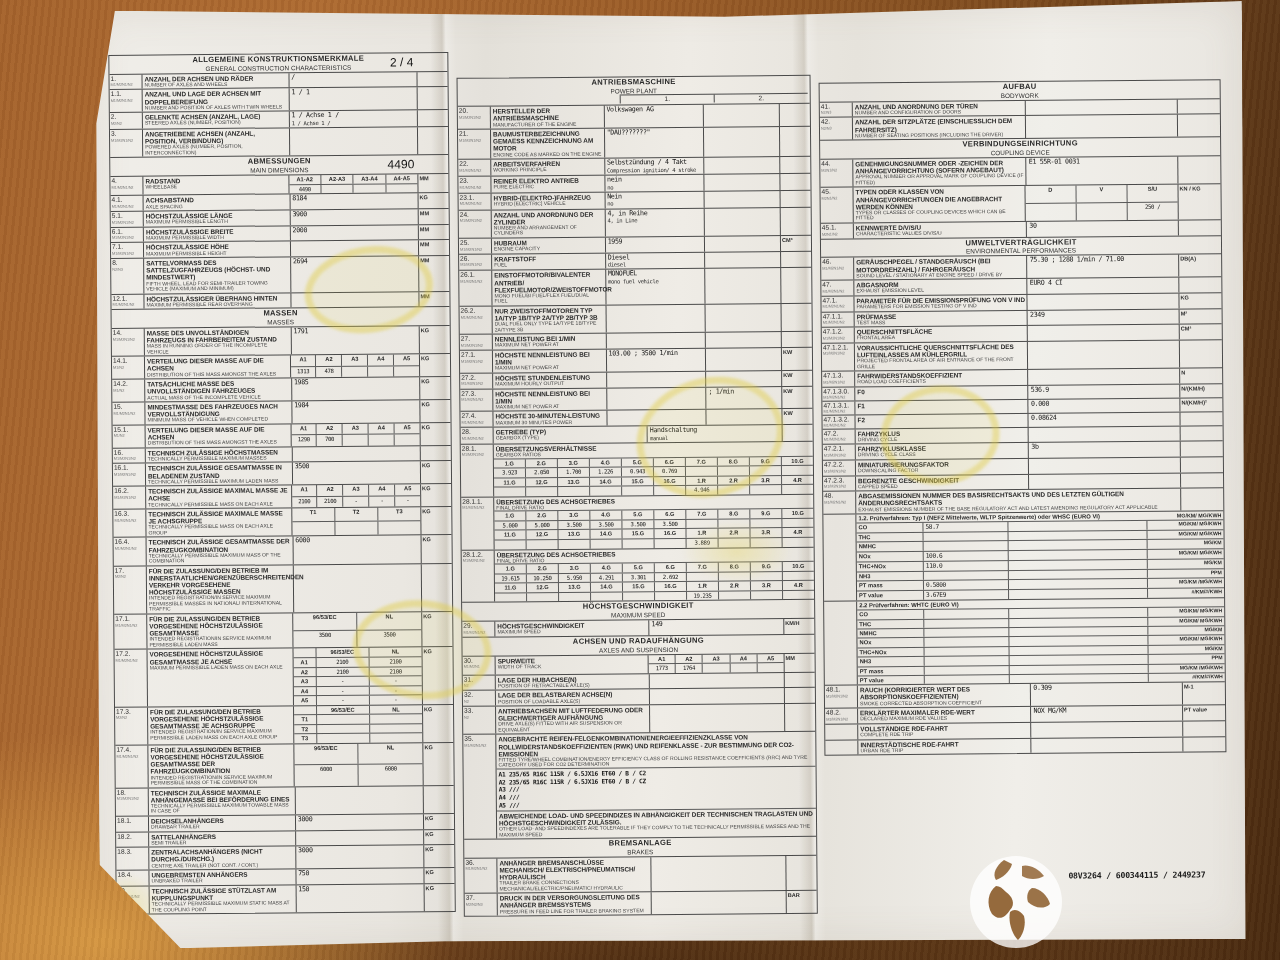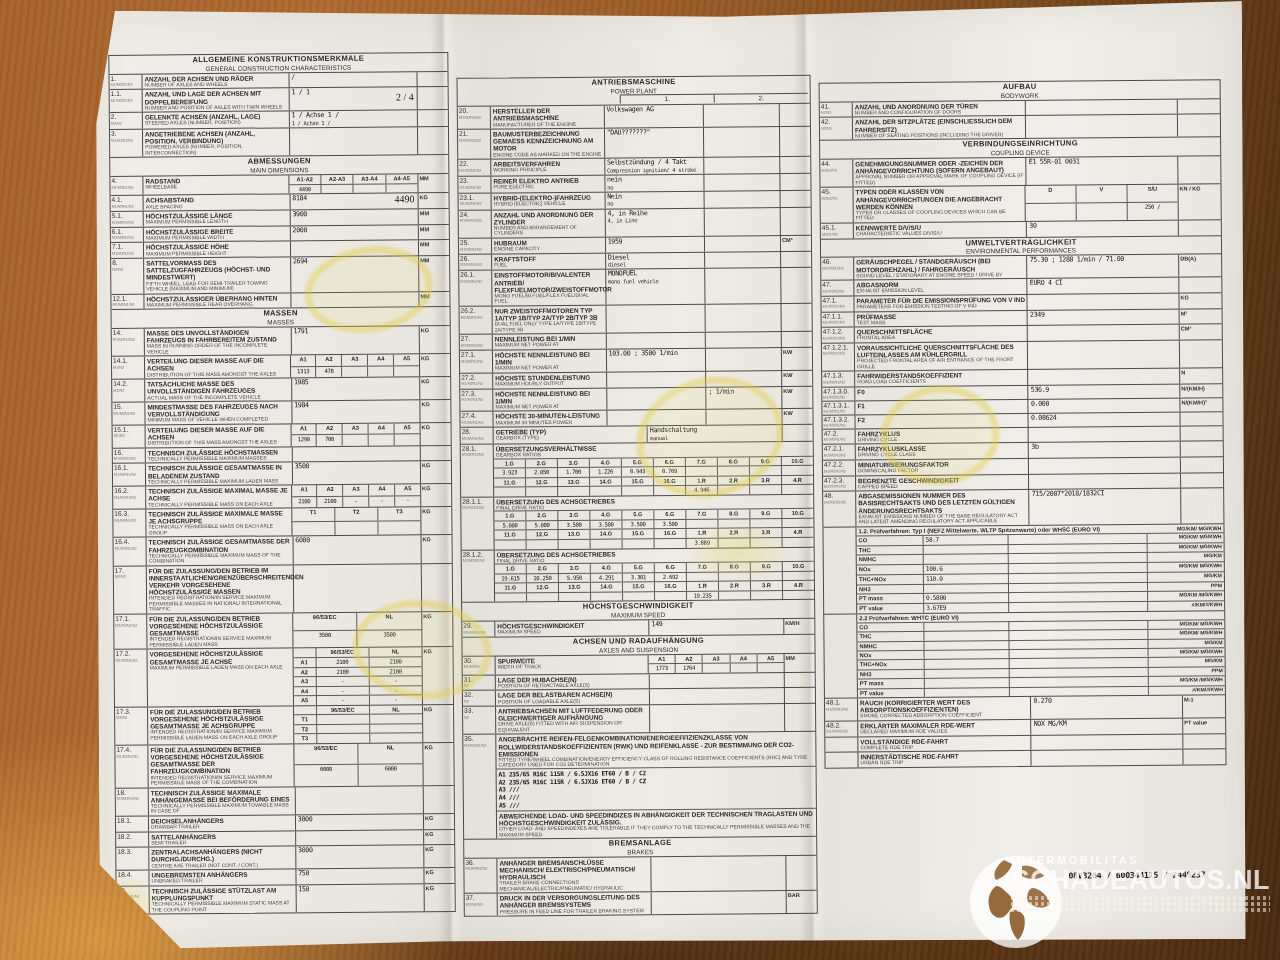--- a/index.html
+++ b/index.html
@@ -19,21 +19,21 @@
   .crease{position:absolute;top:0;bottom:0;width:26px;pointer-events:none;
     background:linear-gradient(90deg,rgba(110,95,70,0) 0%,rgba(110,95,70,.18) 45%,rgba(255,255,255,.25) 60%,rgba(110,95,70,0) 100%);}
   
   .col{position:absolute;color:#2b2b2b;border:1px solid #4a4a4a;background:rgba(255,255,255,.06);}
   #col1{left:16px;top:44px;width:338px;}
   #col2{left:364px;top:70px;width:352px;}
   #col3{left:726px;top:78px;width:400px;}
   .sec{position:relative;text-align:center;padding:1px 2px 1px;border-bottom:1px solid #4a4a4a;}
   .sec .sde{font-weight:700;font-size:7.6px;letter-spacing:.3px;line-height:1.15;}
   .sec .sen{font-size:6.4px;line-height:1.1;color:#333;}
-  .sec .sv{position:absolute;right:34px;top:2px;font-family:Liberation Serif, serif;font-size:10px;color:#111;margin-top:36px;}
+  .sec .sv{position:absolute;right:34px;top:2px;font-family:Liberation Sans, sans-serif;font-size:12px;color:#111;}
   .seccols{display:flex;border-top:1px solid #4a4a4a;margin-left:46%;}
   .seccols span{flex:1;text-align:center;font-size:6.5px;border-left:1px solid #4a4a4a;line-height:1.3;}
   .r{display:flex;border-bottom:1px solid #4a4a4a;align-items:stretch;}
   .r:last-child{border-bottom:none;}
   .n{width:30px;flex:none;border-right:1px solid #4a4a4a;padding:1px 1px 0;}
   .num{font-size:6.6px;line-height:1;}
   .code{font-size:3.9px;color:#777;line-height:1.1;margin-top:1px;letter-spacing:-.1px;}
   .l{flex:1.15;min-width:0;padding:1px 2px 1px;border-right:1px solid #4a4a4a;}
   .de{font-size:6.4px;font-weight:700;line-height:1.12;letter-spacing:-.05px;}
   .en{font-size:5.1px;line-height:1.08;color:#454545;}
@@ -1545,23 +1545,20 @@
       </div>
       <div class="r">
         <div class="n">
           <div class="num">48.</div>
           <div class="code">M1/M2N1/N2</div>
         </div>
         <div class="l">
           <div class="de">ABGASEMISSIONEN NUMMER DES BASISRECHTSAKTS UND DES LETZTEN GÜLTIGEN ÄNDERUNGSRECHTSAKTS</div>
           <div class="en">EXHAUST EMISSIONS NUMBER OF THE BASE REGULATORY ACT AND LATEST AMENDING REGULATORY ACT APPLICABLE</div>
         </div>
-        <div class="v">
-          <div class="val">715/2007*2018/1832CI</div>
-        </div>
         <div class="u"></div>
       </div>
       <div class="emis">
         <div class="n"></div>
         <div class="body">
           <div class="e-title">
             <span>1.2. Prüfverfahren: Typ I (NEFZ Mittelwerte, WLTP Spitzenwerte) oder WHSC (EURO VI)</span>
             <span class="uh">MG/KM/ MG/KWH</span>
           </div>
           <div class="e-row">
@@ -1673,21 +1670,21 @@
       <div class="r">
         <div class="n">
           <div class="num">48.1.</div>
           <div class="code">M1/M2N1/N2</div>
         </div>
         <div class="l">
           <div class="de">RAUCH (KORRIGIERTER WERT DES ABSORPTIONSKOEFFIZIENTEN)</div>
           <div class="en">SMOKE CORRECTED ABSORPTION COEFFICIENT</div>
         </div>
         <div class="v">
-          <div class="val">0.270</div>
+          <div class="val">0.309</div>
         </div>
         <div class="u">M-1</div>
       </div>
       <div class="r">
         <div class="n">
           <div class="num">48.2.</div>
           <div class="code">M1/M2N1/N2</div>
         </div>
         <div class="l">
           <div class="de">ERKLÄRTER MAXIMALER RDE-WERT</div>
@@ -1730,20 +1727,13 @@
 
 <div id="watermark">
   <svg id="globe" width="100" height="100" viewBox="0 0 100 100">
     <circle cx="50" cy="50" r="46" fill="rgba(255,255,255,0.78)"></circle>
     <path d="M38 8 C30 14 26 22 30 28 C36 26 44 20 46 12 Z" fill="rgba(138,90,40,0.85)"></path>
     <path d="M30 34 C22 40 20 52 26 62 C34 70 40 64 44 58 C50 52 46 44 40 40 C36 36 34 34 30 34 Z" fill="rgba(138,90,40,0.9)"></path>
     <path d="M44 60 C42 70 46 82 52 88 C58 82 60 72 58 64 C54 58 48 56 44 60 Z" fill="rgba(138,90,40,0.9)"></path>
     <path d="M56 14 C62 12 72 16 78 24 C72 28 62 28 56 24 Z" fill="rgba(138,90,40,0.8)"></path>
     <path d="M66 36 C74 36 82 44 84 52 C78 58 68 56 62 50 C60 44 62 38 66 36 Z" fill="rgba(138,90,40,0.85)"></path>
   </svg>
-  <div id="wm-txt">
-    <div id="wm-top">INTERMOBILITAS</div>
-    <div id="wm-main">SCHADEAUTOS.NL</div>
-    <div class="dashrow"></div>
-    <div class="dashrow"></div>
-    <div class="dashrow"></div>
-  </div>
 </div>
 
 </body></html>

